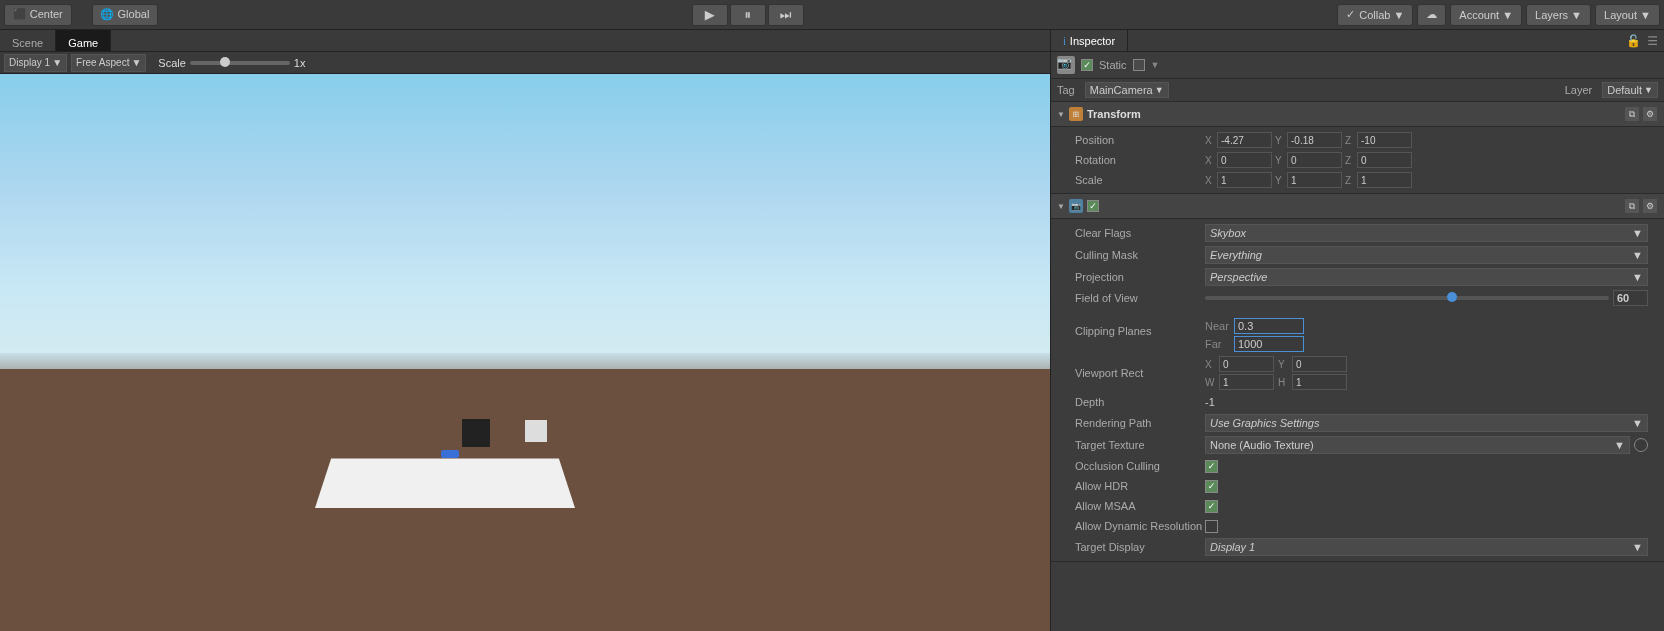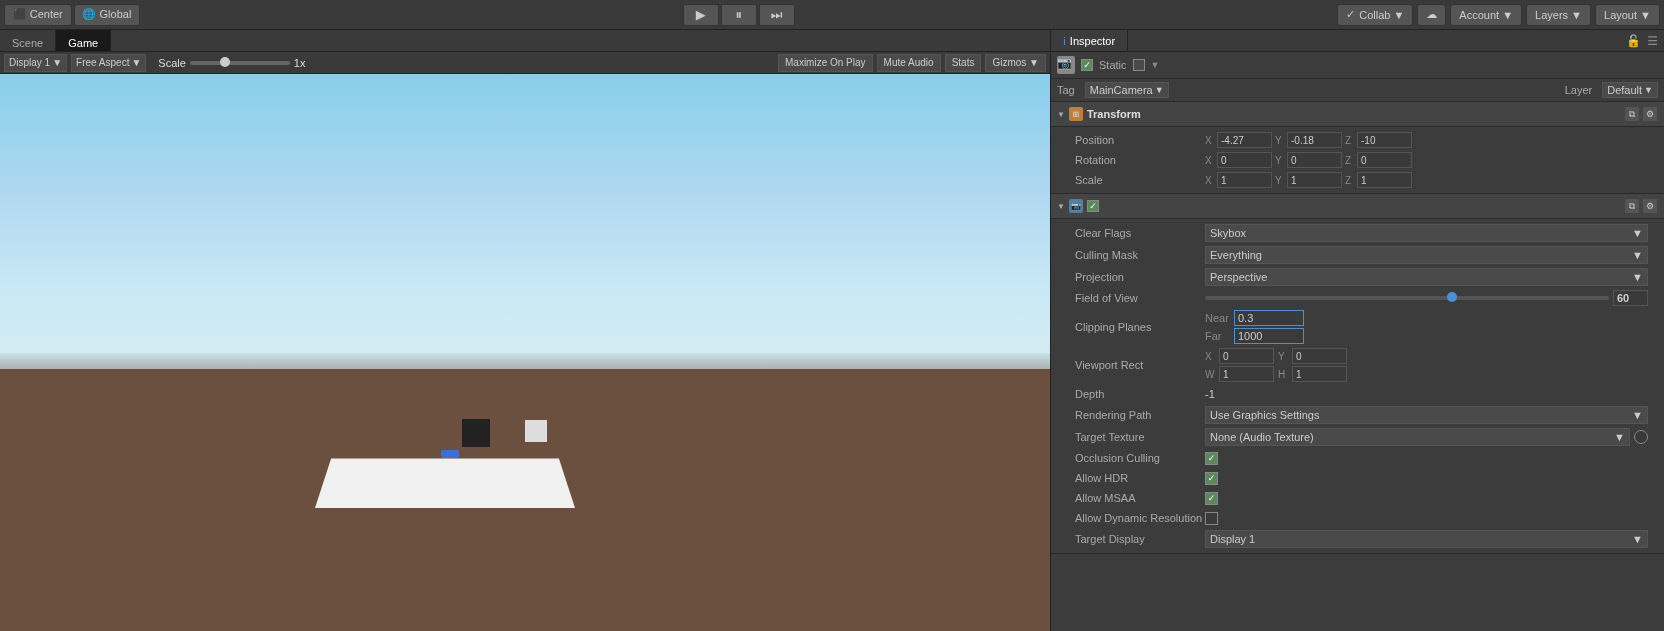--- a/index.html
+++ b/index.html
@@ -19,21 +19,21 @@
       align-items: center;
       background: #3a3a3a;
       border-bottom: 1px solid #222;
       height: 30px;
       padding: 0 4px;
       gap: 4px;
     }
     .toolbar-group {
       display: flex;
       align-items: center;
-      gap: 2px;
+      gap: 20px;
     }
     .toolbar-btn {
       background: #555;
       border: 1px solid #333;
       color: #ccc;
       padding: 2px 8px;
       font-size: 11px;
       cursor: pointer;
       border-radius: 3px;
       height: 22px;
@@ -467,20 +467,21 @@
       border: 1px solid #555;
       color: #ccc;
       padding: 1px 4px;
       font-size: 11px;
       cursor: pointer;
       flex: 1;
       height: 18px;
       display: flex;
       align-items: center;
       justify-content: space-between;
+      font-style: italic;
     }
     .prop-color {
       flex: 1;
       height: 18px;
       background: #000080;
       border: 1px solid #555;
       position: relative;
     }
     .prop-color-pencil {
       position: absolute;
@@ -527,20 +528,21 @@
     }
     .clipping-section {
       display: flex;
       flex-direction: column;
       flex: 1;
     }
     .clip-row {
       display: flex;
       align-items: center;
       gap: 4px;
+      margin-top: 8px;
     }
     .clip-label {
       color: #888;
       font-size: 11px;
       width: 25px;
     }
     .clip-input {
       background: #3a3a3a;
       border: 1px solid #4a90d9;
       color: #ccc;
@@ -656,26 +658,20 @@
         <span>Free Aspect</span>
         <span>▼</span>
       </div>
       <div class="game-toolbar-scale">
         <span>Scale</span>
         <div class="scale-slider">
           <div class="scale-slider-thumb"></div>
         </div>
         <span>1x</span>
       </div>
-      <div class="game-toolbar-right">
-        <button class="game-toolbar-btn">Maximize On Play</button>
-        <button class="game-toolbar-btn">Mute Audio</button>
-        <button class="game-toolbar-btn">Stats</button>
-        <button class="game-toolbar-btn">Gizmos ▼</button>
-      </div>
     </div>
     <div class="game-view">
       <div class="sky-bg"></div>
       <div class="horizon-blend"></div>
       <div class="ground-bg"></div>
       <div class="platform"></div>
       <div class="cube-dark"></div>
       <div class="cube-light"></div>
       <div class="blue-shape"></div>
     </div>

